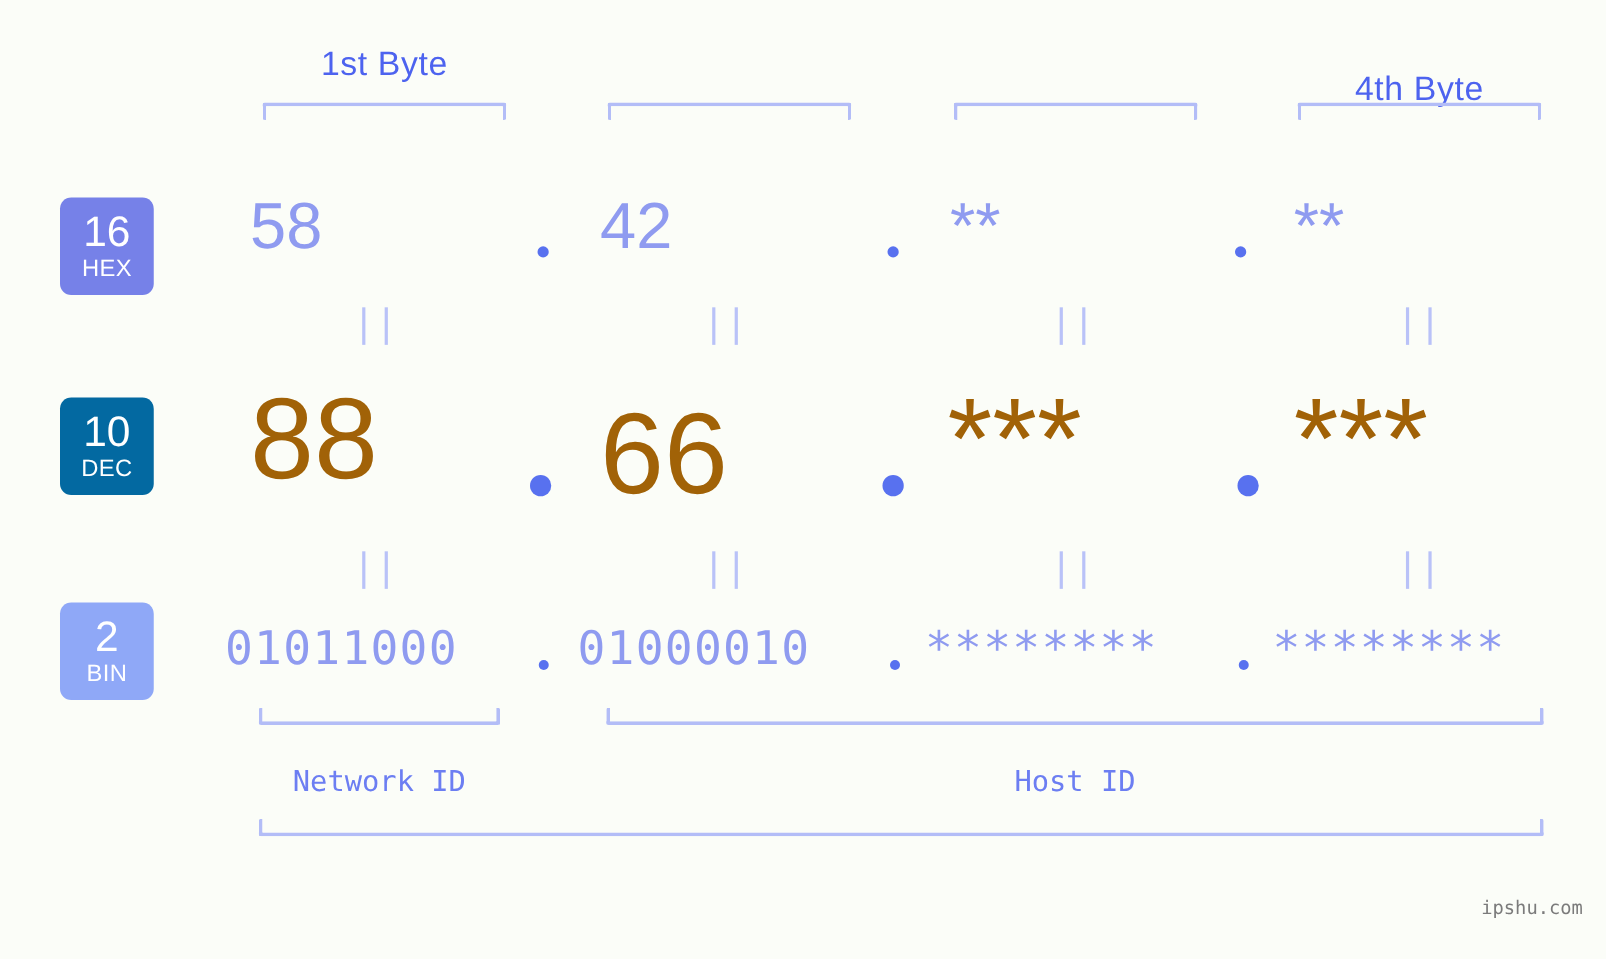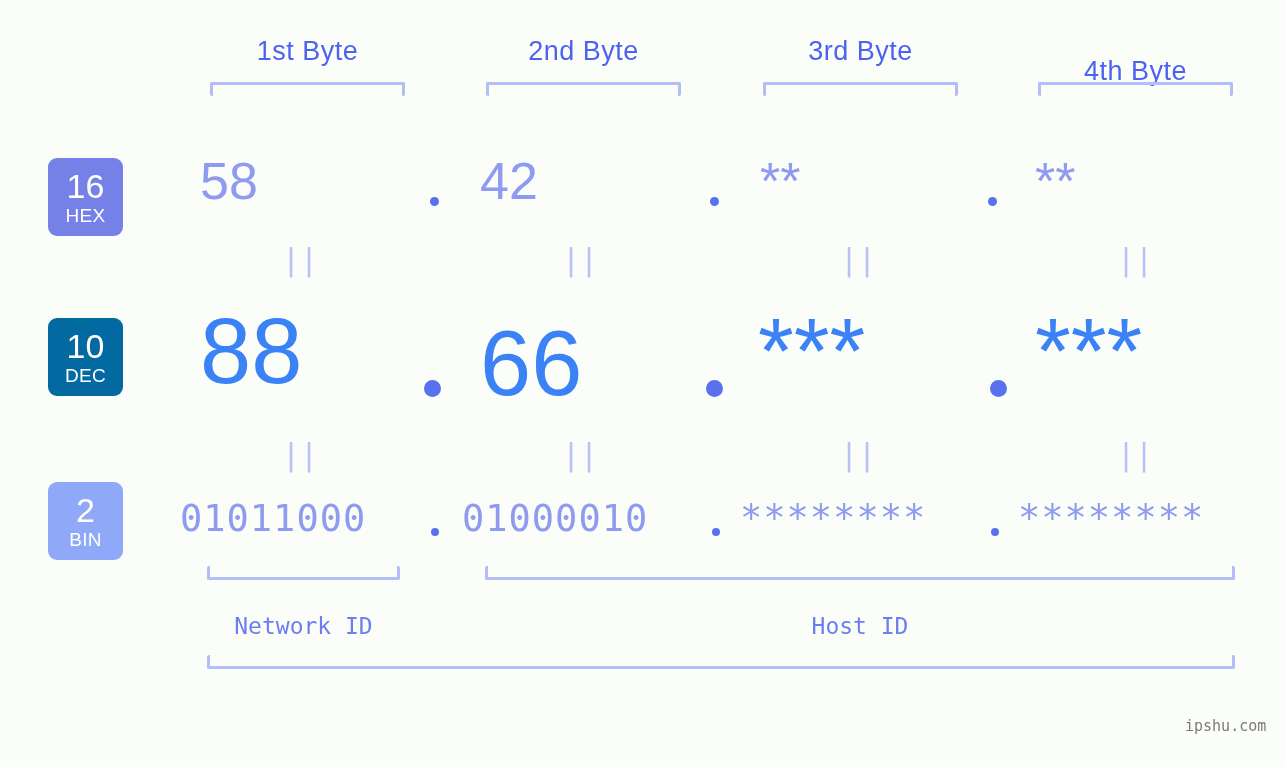--- a/index.html
+++ b/index.html
@@ -60,21 +60,21 @@
     text-align:left;
     white-space:nowrap;
     line-height:1;
   }
   .row-hex .val{
     color:#8f9bf0;
     font-size:52px;
     font-family:"Liberation Sans", sans-serif;
   }
   .row-dec .val{
-    color:#3b82f6;
+    color:#a16207;
     font-size:92px;
     font-family:"Liberation Sans", sans-serif;
   }
   .row-bin .val{
     color:#8f9bf0;
     font-size:37px;
     font-family:"DejaVu Sans Mono", monospace;
     letter-spacing:1px;
   }
 
@@ -123,22 +123,20 @@
     font-family:"DejaVu Sans Mono", monospace;
     white-space:nowrap;
   }
 </style>
 </head>
 <body>
 
 <div class="stage">
 
   <div class="byte-head" style="left:210px;top:36px;width:195px;">1st Byte</div>
-  <div class="byte-head" style="left:486px;top:36px;width:195px;">2nd Byte</div>
-  <div class="byte-head" style="left:763px;top:36px;width:195px;">3rd Byte</div>
   <div class="byte-head" style="left:1038px;top:36px;width:195px;margin-top:20px;">4th Byte</div>
 
   <div class="bracket-down" style="left:210px;top:82px;width:195px;"></div>
   <div class="bracket-down" style="left:486px;top:82px;width:195px;"></div>
   <div class="bracket-down" style="left:763px;top:82px;width:195px;"></div>
   <div class="bracket-down" style="left:1038px;top:82px;width:195px;"></div>
 
   <div class="row-hex">
     <div class="badge" style="left:48px;top:158px;background:#7681e8;">
       <span class="num">16</span>

